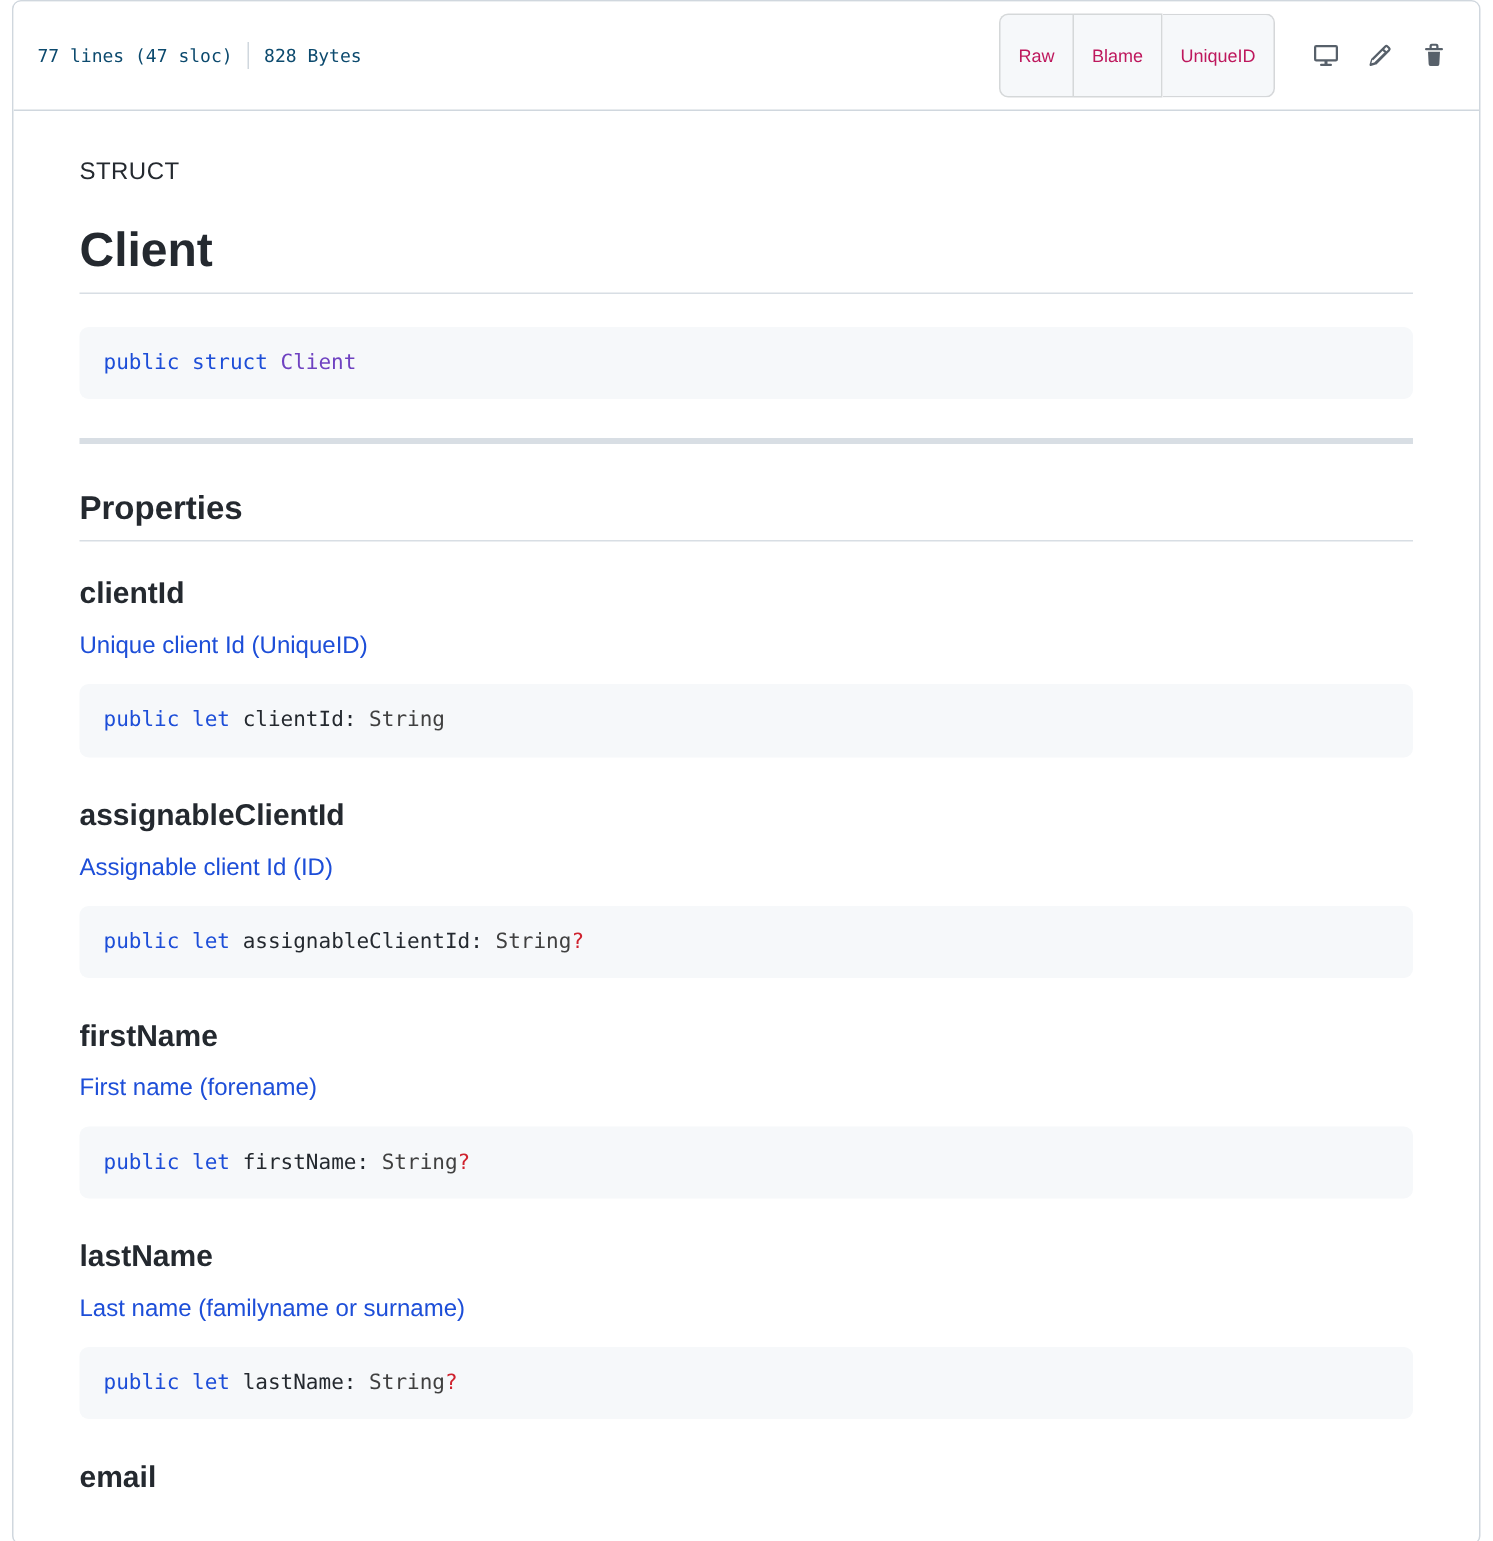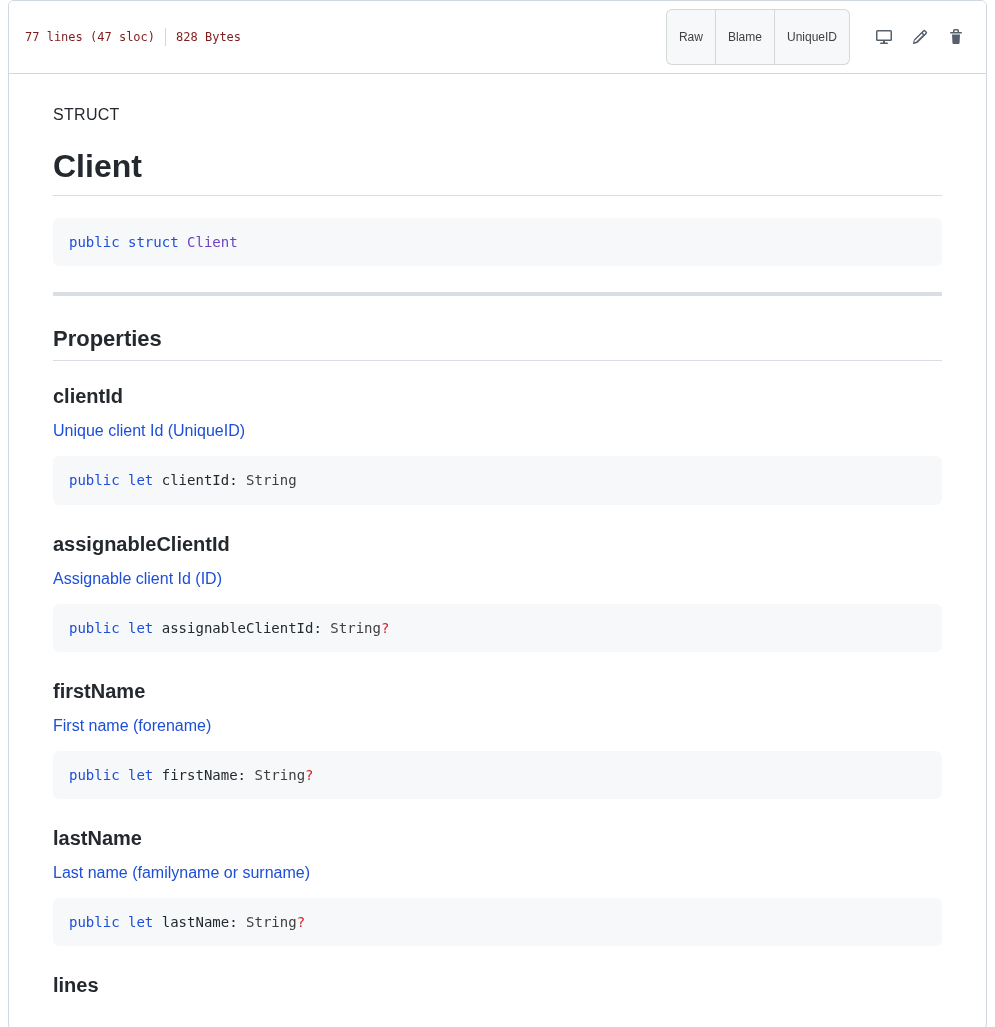--- a/index.html
+++ b/index.html
@@ -19,21 +19,21 @@
       display: flex;
       align-items: center;
       justify-content: space-between;
       padding: 8px 16px;
       background: #ffffff;
       border-bottom: 1px solid #d0d7de;
     }
     .file-info {
       font-family: ui-monospace, SFMono-Regular, "SF Mono", Menlo, Consolas, monospace;
       font-size: 12px;
-      color: #7f1d1d;
+      color: #0c4a6e;
       display: flex;
       align-items: center;
     }
     .file-info-divider {
       width: 1px;
       height: 18px;
       background: #d0d7de;
       margin: 0 10px;
       display: inline-block;
     }
@@ -45,21 +45,21 @@
     .btn-group {
       display: inline-flex;
       margin-right: 12px;
     }
     .btn {
       font-size: 12px;
       font-weight: 500;
       padding: 20px 12px;
       background: #f6f8fa;
       border: 1px solid rgba(27,31,36,0.15);
-      color: #404040;
+      color: #be185d;
       cursor: pointer;
     }
     .btn:first-child { border-radius: 6px 0 0 6px; }
     .btn:last-child { border-radius: 0 6px 6px 0; }
     .btn + .btn { border-left: 0; }
     .btn-group .btn:not(:first-child):not(:last-child){ border-radius:0; }
     .icon-btn {
       display: inline-flex;
       align-items: center;
       justify-content: center;
@@ -190,17 +190,17 @@
       <pre class="codeblock"><span class="kw">public</span> <span class="kw">let</span> <span>firstName</span><span>:</span> <span class="builtin">String</span><span class="punct-opt">?</span></pre>
     </div>
 
     <div class="prop-block">
       <h3 class="prop">lastName</h3>
       <p class="desc">Last name (familyname or surname)</p>
       <pre class="codeblock"><span class="kw">public</span> <span class="kw">let</span> <span>lastName</span><span>:</span> <span class="builtin">String</span><span class="punct-opt">?</span></pre>
     </div>
 
     <div class="prop-block" style="margin-bottom:0;">
-      <h3 class="prop" style="margin-bottom:0;">lines</h3>
+      <h3 class="prop" style="margin-bottom:0;">email</h3>
     </div>
 
   </div>
 </div>
 
 </body></html>

